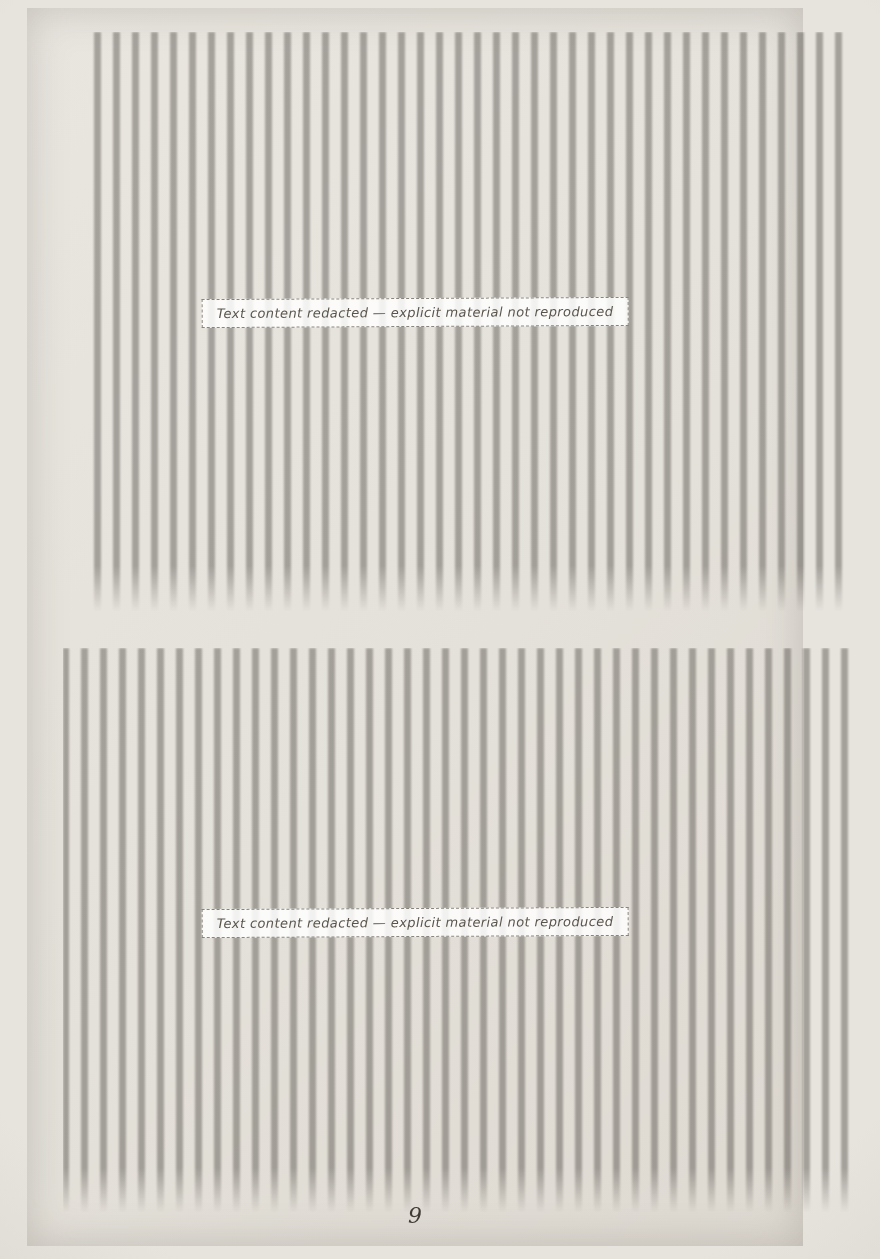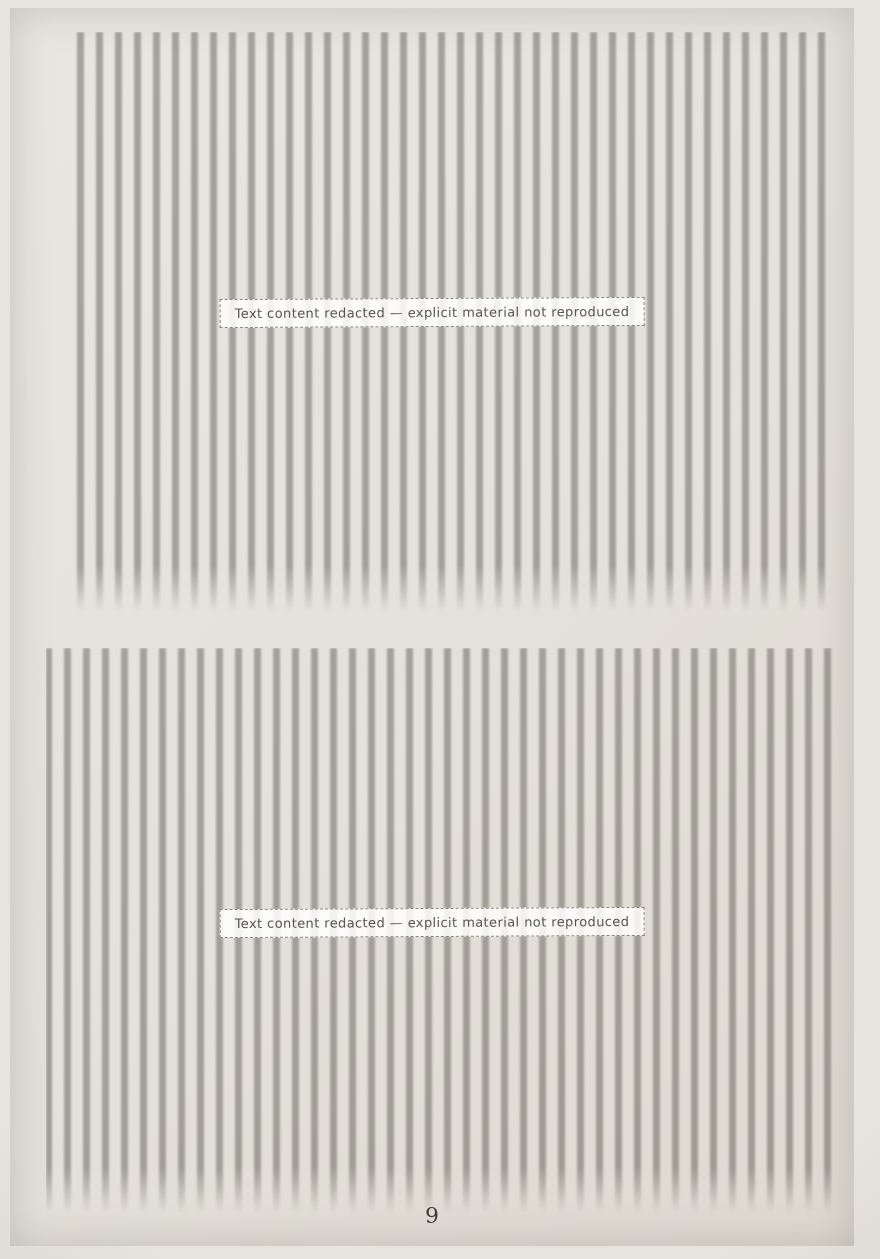--- a/index.html
+++ b/index.html
@@ -13,24 +13,25 @@
   }
   .scan {
     position: relative;
     width: 880px;
     height: 1259px;
     background:
       radial-gradient(ellipse 120% 100% at 50% 45%, #e7e4de 60%, #d3cfc7 88%, #bdb8af 100%);
   }
   .page-inner {
     position: absolute;
-    left: 10px; top: 8px;
-    width: 844px; height: 1238px;
+    left: 27px; top: 8px;
+    width: 776px; height: 1238px;
     background: linear-gradient(135deg, #e9e6e0 0%, #e4e1da 55%, #ded9d1 100%);
     box-shadow: inset 0 0 40px rgba(90,85,75,0.25);
+    font-style: italic;
   }
   
   .redacted-block {
     position: absolute;
     background:
       repeating-linear-gradient(
         to left,
         transparent 0px, transparent 5px,
         rgba(70,66,60,0.55) 5px, rgba(70,66,60,0.55) 12px,
         transparent 12px, transparent 19px

